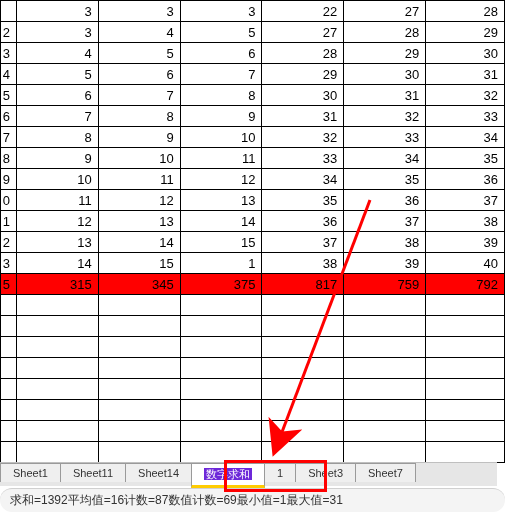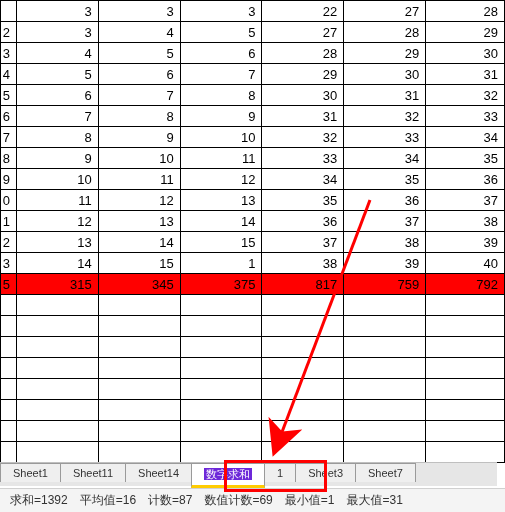--- a/index.html
+++ b/index.html
@@ -84,22 +84,23 @@
     bottom: 0;
     left: 0;
     width: 505px;
     height: 24px;
     background: #f4f4f4;
     display: flex;
     align-items: center;
     padding-left: 10px;
     font-size: 12px;
     color: #333;
-    gap: 12px;
+    gap: 0;
     border-top: 1px solid #d0d0d0;
+    border-radius: 12px;
   }
   .statusbar span { white-space: nowrap; }
   svg.arrow {
     position: absolute;
     left: 0; top: 0;
     width: 505px; height: 512px;
     pointer-events: none;
     z-index: 6;
   }
 </style>

